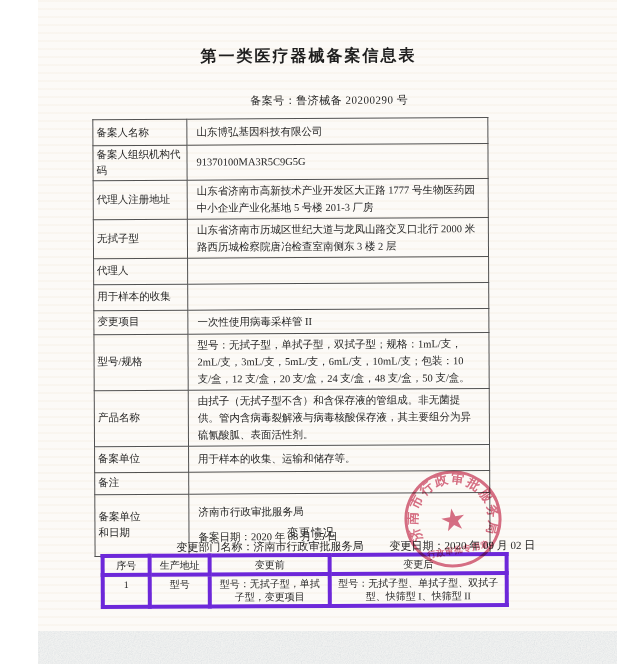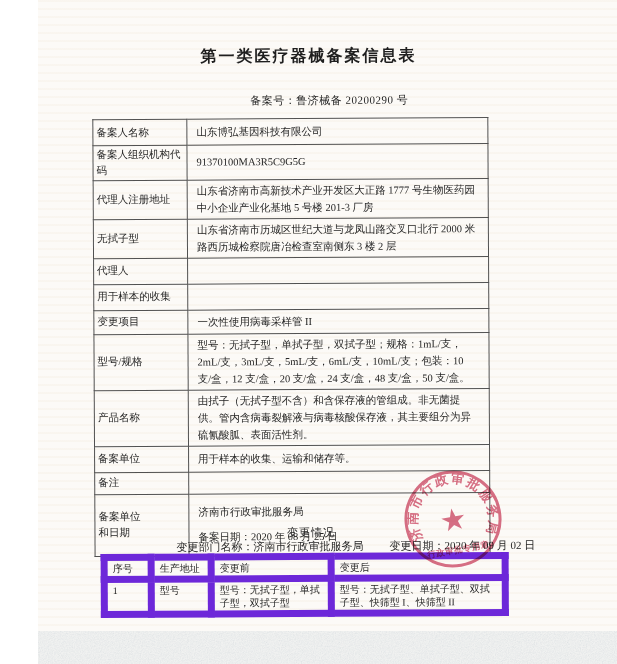--- a/index.html
+++ b/index.html
@@ -47,22 +47,22 @@
     font-size:11px;letter-spacing:1px;
   }
   .change-meta{
     position:absolute;top:539px;left:174px;font-size:11px;white-space:nowrap;
   }
   .change-meta .gap{display:inline-block;width:26px;}
   .change-table{
     position:absolute;left:98px;top:553px;width:408px;font-size:10px;
   }
   .change-table td{
-    border:7px solid #6d28d9;vertical-align:top;padding:1px 5px;
-    line-height:13px;overflow:hidden;
+    border:4px solid #6d28d9;vertical-align:top;padding:1px 5px;
+    line-height:13px;overflow:hidden;text-align:center;
   }
   .change-table .hdr td{height:13px;}
   .change-table .data td{height:26px;}
   .seal{
     position:absolute;left:400px;top:466px;width:106px;height:106px;
     transform:rotate(-10deg);
     mix-blend-mode:multiply;opacity:0.82;
     pointer-events:none;
   }
   .noise-band{
@@ -165,21 +165,21 @@
     <tbody>
         <tr class="hdr">
       <td>序号</td>
       <td>生产地址</td>
       <td>变更前</td>
       <td>变更后</td>
     </tr>
     <tr class="data">
       <td>1</td>
       <td>型号</td>
-      <td>型号：无拭子型，单拭子型，双拭子型</td>
+      <td>型号：无拭子型，单拭子型，变更项目</td>
       <td>型号：无拭子型、单拭子型、双拭子型、快筛型 I、快筛型 II</td>
     </tr>
   </tbody>
     </table>
 
 </div>
 
 <svg class="seal" viewBox="0 0 106 106" xmlns="http://www.w3.org/2000/svg">
   <defs>
     <path id="sealArc" d="M 20.4 68.2 A 36 36 0 1 1 85.6 68.2" fill="none"></path>

